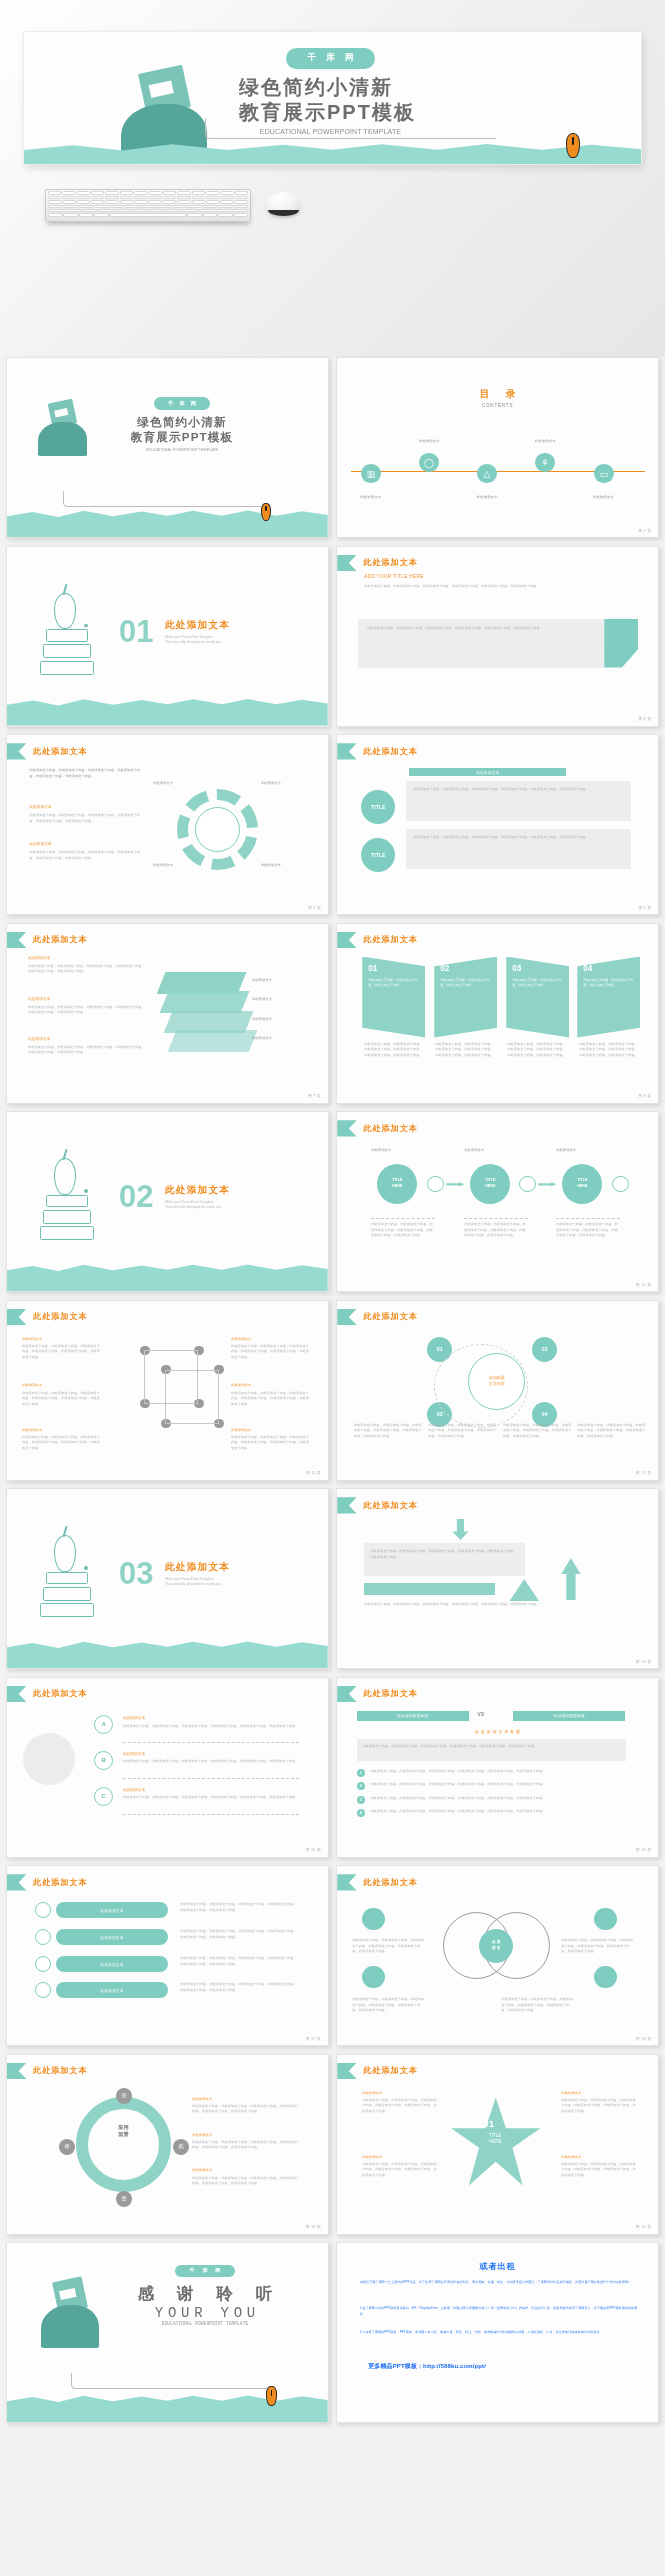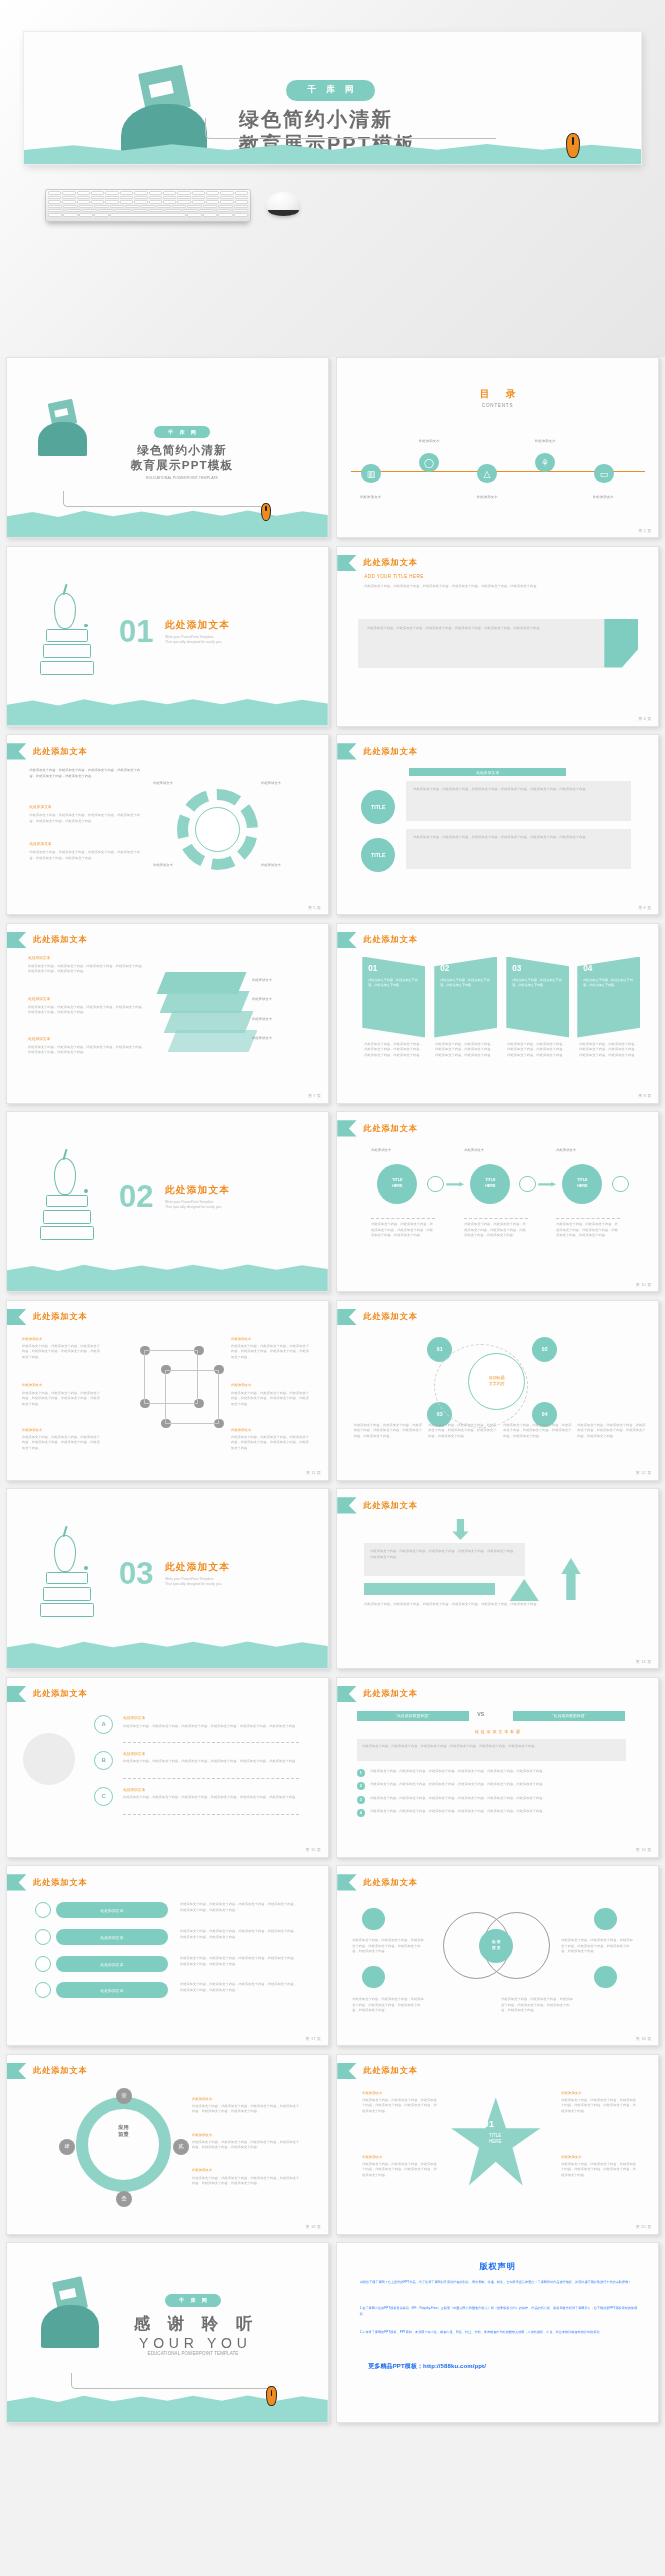--- a/index.html
+++ b/index.html
@@ -41,21 +41,21 @@
   }
   .headlogo .book:after{
     content:"";position:absolute;left:18%;top:30%;width:52%;height:30%;
     background:#fdfdfd;
   }
 
   
   .badge{
     display:inline-block;background:#7fcdc0;color:#fff;
     border-radius:745px;text-align:right;letter-spacing:.45em;
-    text-indent:.45em;font-weight:bold;margin-top:32px;
+    text-indent:.45em;font-weight:bold;
   }
 
   
   .mouse{
     position:absolute;background:#f08c1e;border:1.1px solid #2b2b2b;
     border-radius:45% 45% 42% 42%/38% 38% 55% 55%;
   }
   .mouse:before{
     content:"";position:absolute;left:50%;top:14%;
     width:1.5px;height:34%;margin-left:-0.7px;background:#1d1d1d;border-radius:1.5px;
@@ -793,31 +793,31 @@
         <div class="pg">第 20 页</div>
       </div>
     </div>
     <div class="row">
       <div class="slide thumb">
         <div class="headlogo" style="left:34px;top:36px;width:58px;height:69px;">
       <div class="book"></div>
       <div class="head"></div>
       <div class="jaw"></div>
         </div>
-    <div class="abs" style="left:100px;top:19.4px;width:172px;text-align:center;">
+    <div class="abs" style="left:112px;top:19.4px;width:172px;text-align:center;font-family:Liberation Mono, monospace;">
       <span class="badge" style="font-size:5.2px;padding:2.6px 12px;">千 库 网</span>
       <div class="thx-cn" style="margin-top:6px;">感 谢 聆 听</div>
       <div class="thx-en">YOUR YOU</div>
       <div class="thx-sub">EDUCATIONAL POWERPOINT TEMPLATE</div></div>
     <div class="cable" style="left:64px;bottom:33px;width:204px;height:16.4px;border-bottom-left-radius:4.5px;"></div>
     <div class="wave"></div>
     <div class="mouse" style="right:51px;bottom:16.4px;width:10.4px;height:19.4px;"></div>
       </div>
       <div class="slide thumb">
-        <div class="abs cr-t" style="left:0;right:0;top:18px;">版权声明</div>
+        <div class="abs cr-t" style="left:0;right:0;top:18px;">或者出租</div>
     <div class="abs cr-p" style="left:22.4px;top:37px;width:278px;">感谢您下载千库网平台上提供的PPT作品，为了您和千库网以及原创作者的利益，请勿复制、传播、销售，否则将承担法律责任！千库网将对作品进行维权，按照传播下载次数进行十倍的索取赔偿！</div>
     <div class="abs cr-p" style="left:22.4px;top:63px;width:278px;">1.在千库网出售的PPT模板是免版税（RF：Royalty-Free）正版受《中国人民共和国著作权法》和《世界版权公约》的保护，作品的所有权、版权和著作权归千库网所有，您下载的是PPT模板素材的使用权。</div>
     <div class="abs cr-p" style="left:22.4px;top:87px;width:278px;">2.不得将千库网的PPT模板、PPT素材，本身用于再出售，或者出租、回售、转让、分销、发布或者作为礼物赠他人使用，不得转授权、出售、转让本协议或者本协议中的权利。</div>
     <div class="abs cr-link" style="left:31px;top:119px;">更多精品PPT模板：http://588ku.com/ppt/</div>
       </div>
     </div>
   </div>
 
 
 </body></html>

